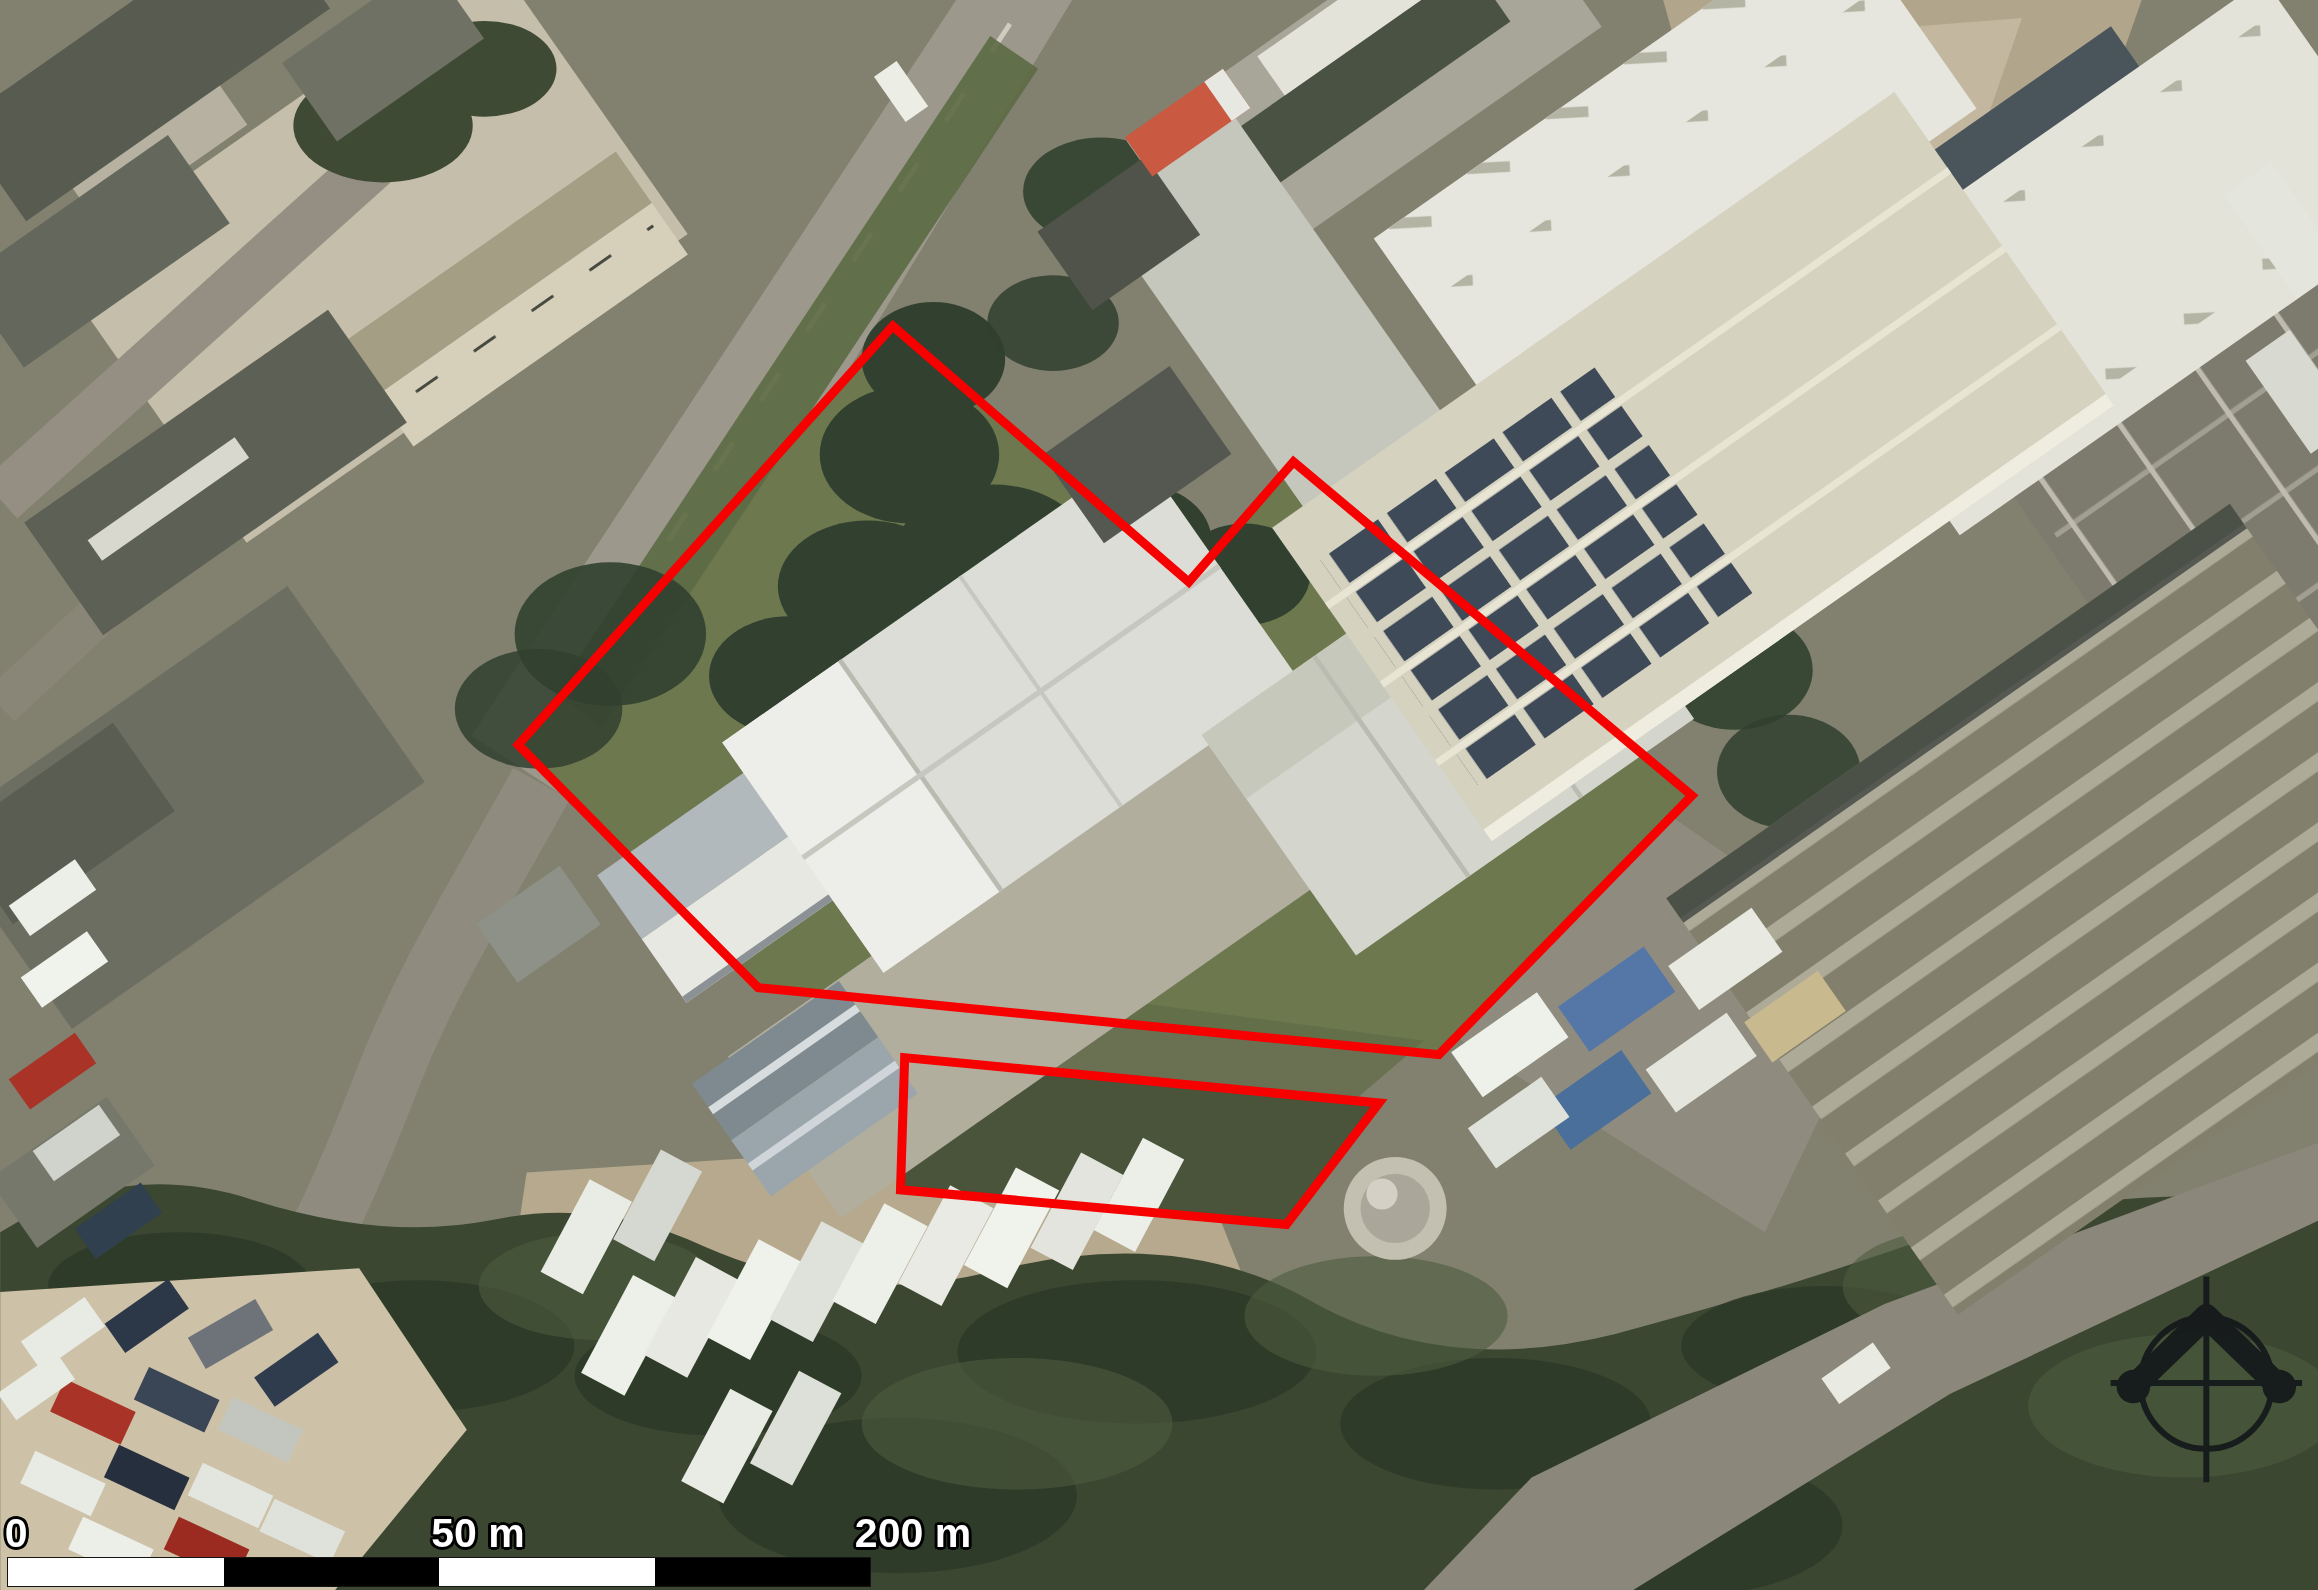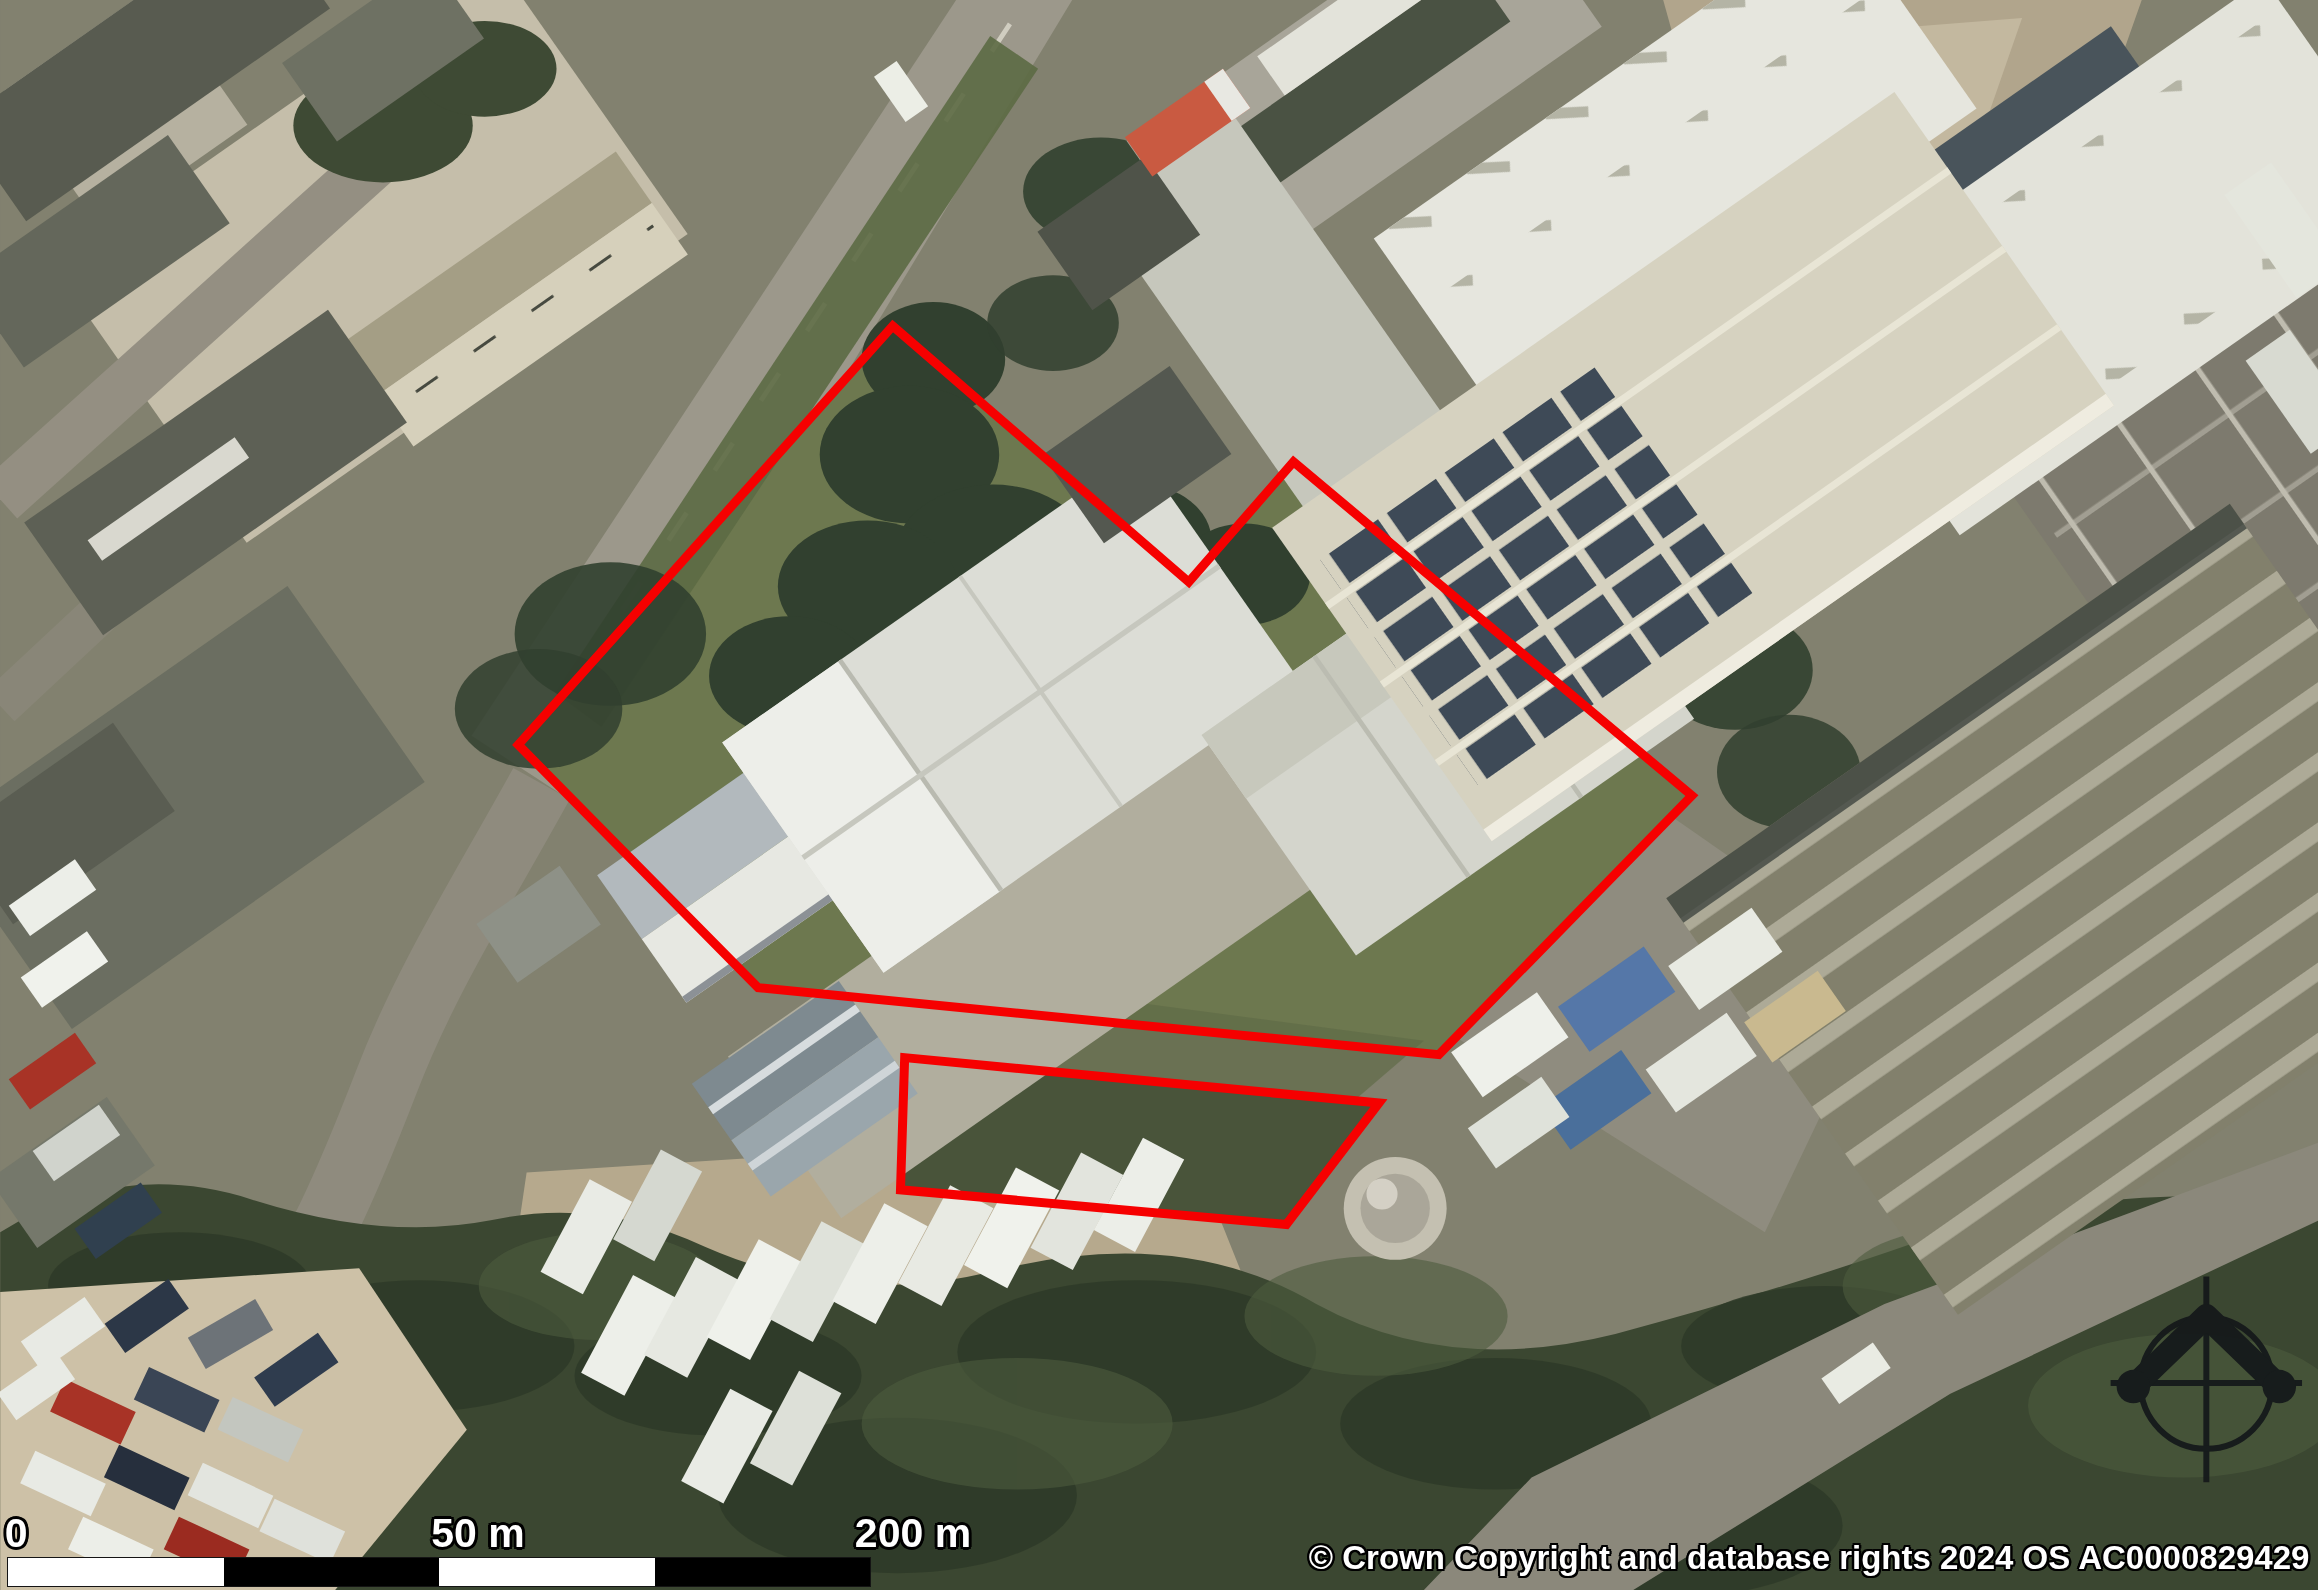--- a/index.html
+++ b/index.html
@@ -332,15 +332,14 @@
 </svg>
 
   <div id="scalebar">
     <div class="black" style="left:25%"></div>
     <div class="black" style="left:75%"></div>
   </div>
   <div class="maplabel scalelabel" style="left:4.8px">0</div>
   <div class="maplabel scalelabel center" style="left:434px">50 m</div>
   <div class="maplabel scalelabel center" style="left:869px">200 m</div>
 
-  <div id="copyright" class="maplabel">© Crown Copyright and database rights 2024 OS AC0000829429</div>
 </div>
 
 
 </body></html>

